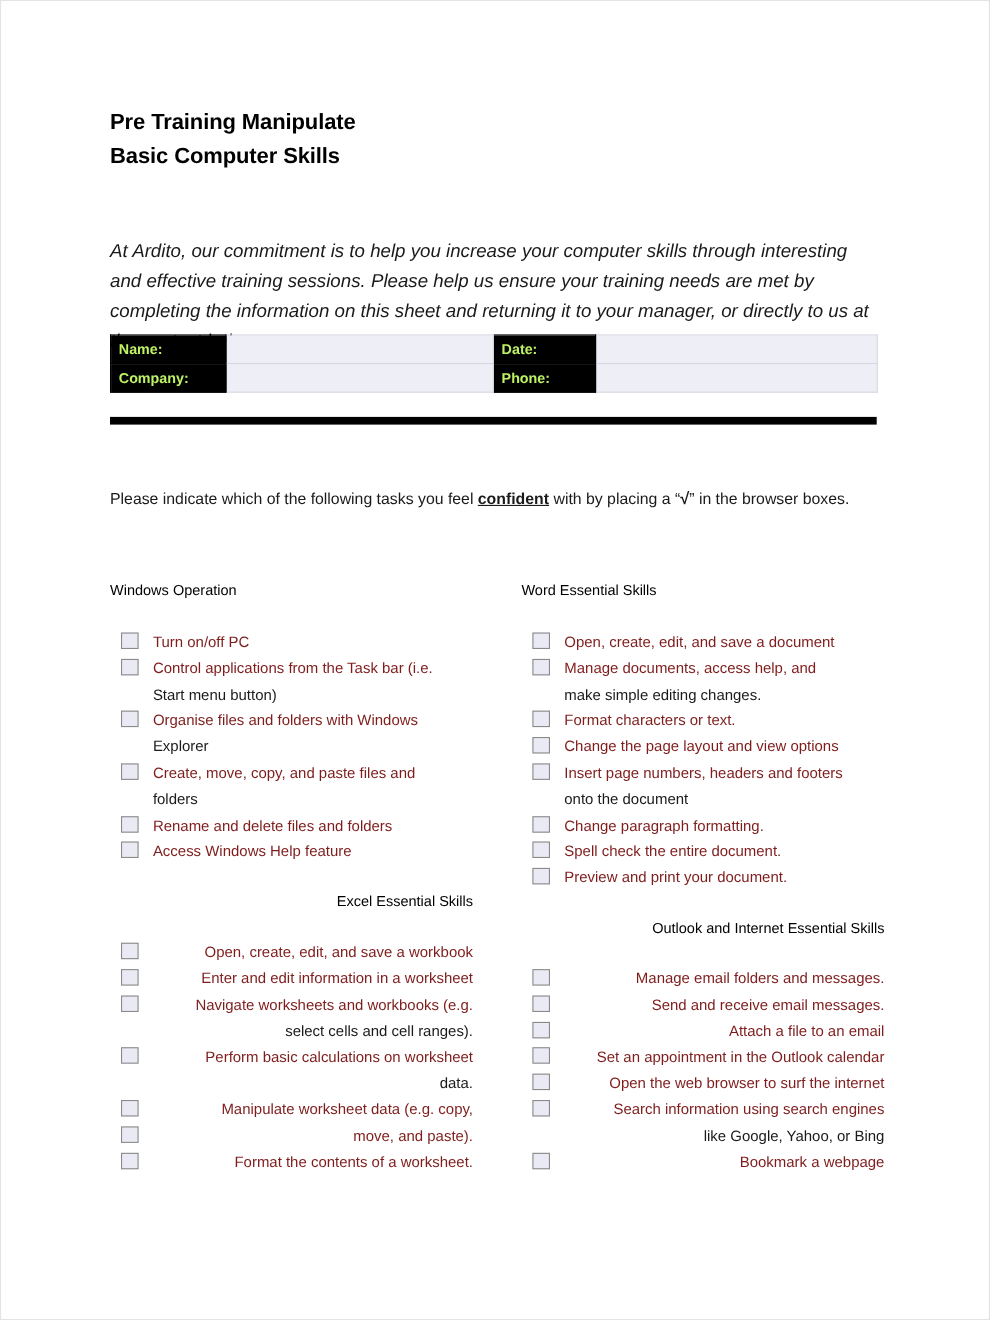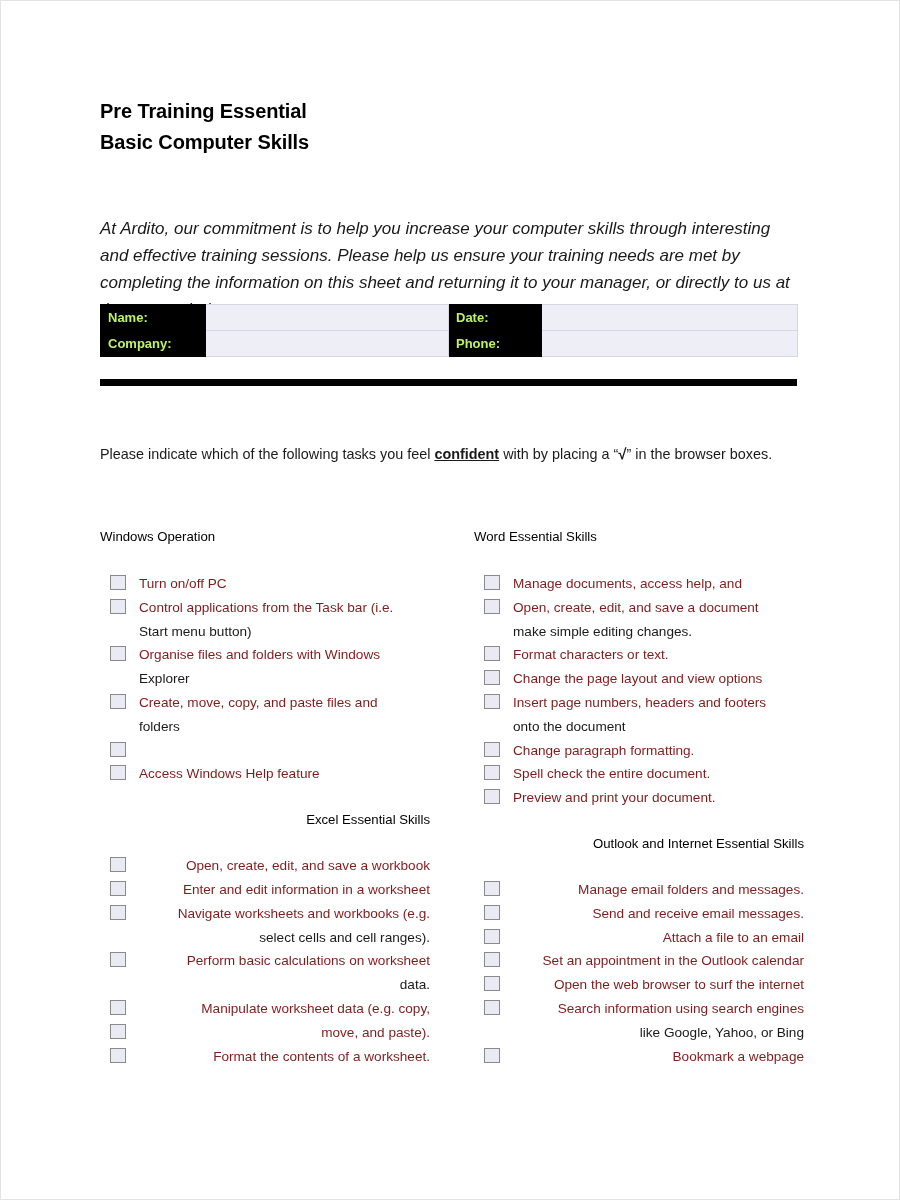--- a/index.html
+++ b/index.html
@@ -171,21 +171,21 @@
     color: #1a1a1a;
   }
 </style>
 </head>
 <body>
 
 <div class="page">
   <div class="sheet">
 
     <div class="title-block">
-      <div class="title-line">Pre Training Essential</div>
+      <div class="title-line">Pre Training Manipulate</div>
       <div class="title-line">Basic Computer Skills</div>
     </div>
 
     <p class="intro">At Ardito, our commitment is to help you increase your computer skills through interesting and effective training sessions.  Please help us ensure your training needs are met by completing the information on this sheet and returning it to your manager, or directly to us at the contact below.</p>
 
     <table class="form-table">
       <colgroup>
         <col class="col-lbl-a">
           <col class="col-in-a">
           <col class="col-lbl-b">
@@ -229,20 +229,21 @@
               <span class="chk-text">Organise files and folders with Windows</span>
             </li>
             <li class="chk-cont">Explorer</li>
             <li class="chk-item">
               <span class="chk-box"></span>
               <span class="chk-text">Create, move, copy, and paste files and</span>
             </li>
             <li class="chk-cont">folders</li>
             <li class="chk-item">
               <span class="chk-box"></span>
+              <span class="chk-text">Rename and delete files and folders</span>
             </li>
             <li class="chk-item">
               <span class="chk-box"></span>
               <span class="chk-text">Access Windows Help feature</span>
             </li>
           </ul>
       </div>
       <div class="section">
         <div class="section-title tight">Excel Essential Skills</div>
         <ul class="chk-list">
@@ -279,25 +280,25 @@
           </ul>
       </div>
     </div>
 
     <div class="col-right">
       <div class="section">
         <div class="section-title">Word Essential Skills</div>
         <ul class="chk-list">
             <li class="chk-item">
               <span class="chk-box"></span>
+              <span class="chk-text">Open, create, edit, and save a document</span>
+            </li>
+            <li class="chk-item">
+              <span class="chk-box"></span>
               <span class="chk-text">Manage documents, access help, and</span>
-            </li>
-            <li class="chk-item">
-              <span class="chk-box"></span>
-              <span class="chk-text">Open, create, edit, and save a document</span>
             </li>
             <li class="chk-cont">make simple editing changes.</li>
             <li class="chk-item">
               <span class="chk-box"></span>
               <span class="chk-text">Format characters or text.</span>
             </li>
             <li class="chk-item">
               <span class="chk-box"></span>
               <span class="chk-text">Change the page layout and view options</span>
             </li>

